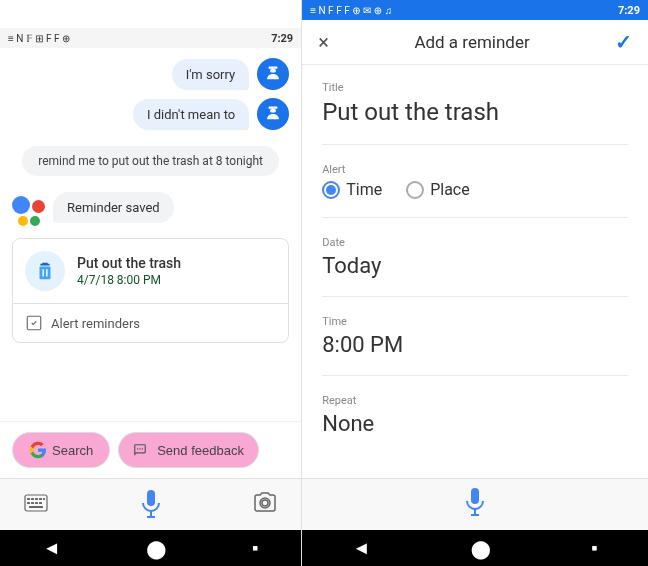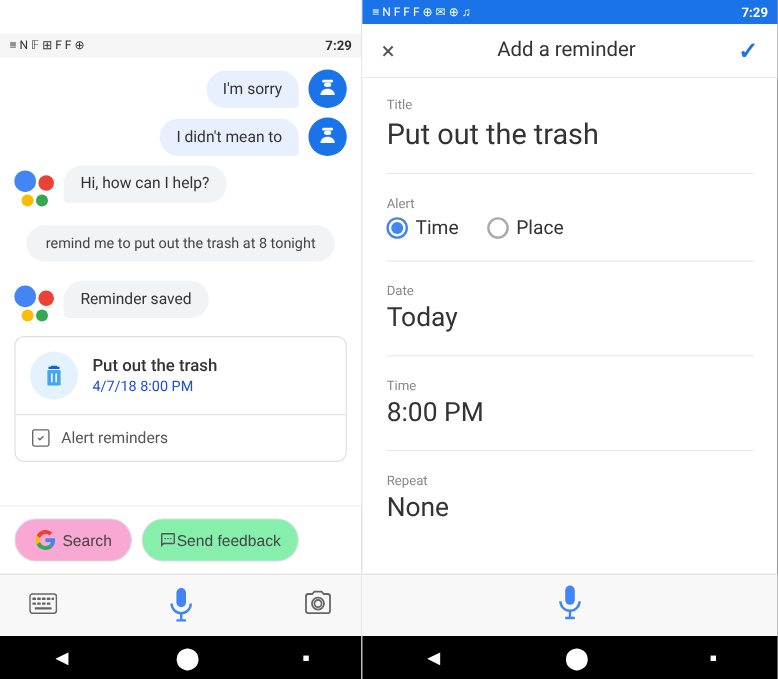--- a/index.html
+++ b/index.html
@@ -124,21 +124,21 @@
     }
 
     .reminder-text .title {
       font-size: 14px;
       font-weight: 500;
       color: #333;
     }
 
     .reminder-text .date {
       font-size: 12px;
-      color: #1d4ed8;
+      color: #14532d;
       margin-top: 2px;
     }
 
     .view-reminders {
       border-top: 1px solid #e0e0e0;
       padding: 10px 12px;
       display: flex;
       align-items: center;
       gap: 8px;
       font-size: 13px;
@@ -162,27 +162,27 @@
       padding: 8px 16px;
       font-size: 13px;
       color: #444;
       background: #f9a8d4;
       cursor: pointer;
     }
 
     .btn-feedback {
       display: flex;
       align-items: center;
-      gap: 0;
+      gap: 10px;
       border: 1px solid #dadce0;
       border-radius: 20px;
       padding: 8px 14px;
       font-size: 13px;
       color: #444;
-      background: #86efac;
+      background: #f9a8d4;
       cursor: pointer;
     }
 
     .keyboard-bar {
       height: 52px;
       background: #f8f8f8;
       border-top: 1px solid #e0e0e0;
       display: flex;
       align-items: center;
       justify-content: space-between;
@@ -369,33 +369,20 @@
       <div class="bubble-right">I didn't mean to</div>
       <div style="width:32px;height:32px;border-radius:50%;background:#1a73e8;display:flex;align-items:center;justify-content:center;">
         <svg width="18" height="18" viewBox="0 0 24 24" fill="white">
             <rect x="6" y="2" width="12" height="3" rx="1"></rect>
             <rect x="8" y="5" width="8" height="5" rx="4"></rect>
             <path d="M4 19c0-4 3.6-7 8-7s8 3 8 7" fill="white"></path>
           </svg>
       </div>
     </div>
 
-    <div class="bubble-row">
-      <div style="display:flex; flex-direction:column; align-items:center; gap:2px; padding-top:4px;">
-        <div style="display:flex; gap:2px; align-items:flex-end;">
-          <div style="width:18px;height:18px;border-radius:50%;background:#4285f4;"></div>
-          <div style="width:13px;height:13px;border-radius:50%;background:#ea4335;margin-bottom:1px;"></div>
-        </div>
-        <div style="display:flex; gap:2px; align-items:flex-start;">
-          <div style="width:10px;height:10px;border-radius:50%;background:#fbbc05;"></div>
-          <div style="width:10px;height:10px;border-radius:50%;background:#34a853;"></div>
-        </div>
-      </div>
-      <div class="bubble-left">Hi, how can I help?</div>
-    </div>
 
     <div style="display:flex; justify-content:center; margin: 4px 0;">
       <div class="user-query-bubble">remind me to put out the trash at 8 tonight</div>
     </div>
 
     <div class="bubble-row">
       <div style="display:flex; flex-direction:column; align-items:center; gap:2px; padding-top:4px;">
         <div style="display:flex; gap:2px; align-items:flex-end;">
           <div style="width:18px;height:18px;border-radius:50%;background:#4285f4;"></div>
           <div style="width:13px;height:13px;border-radius:50%;background:#ea4335;margin-bottom:1px;"></div>

